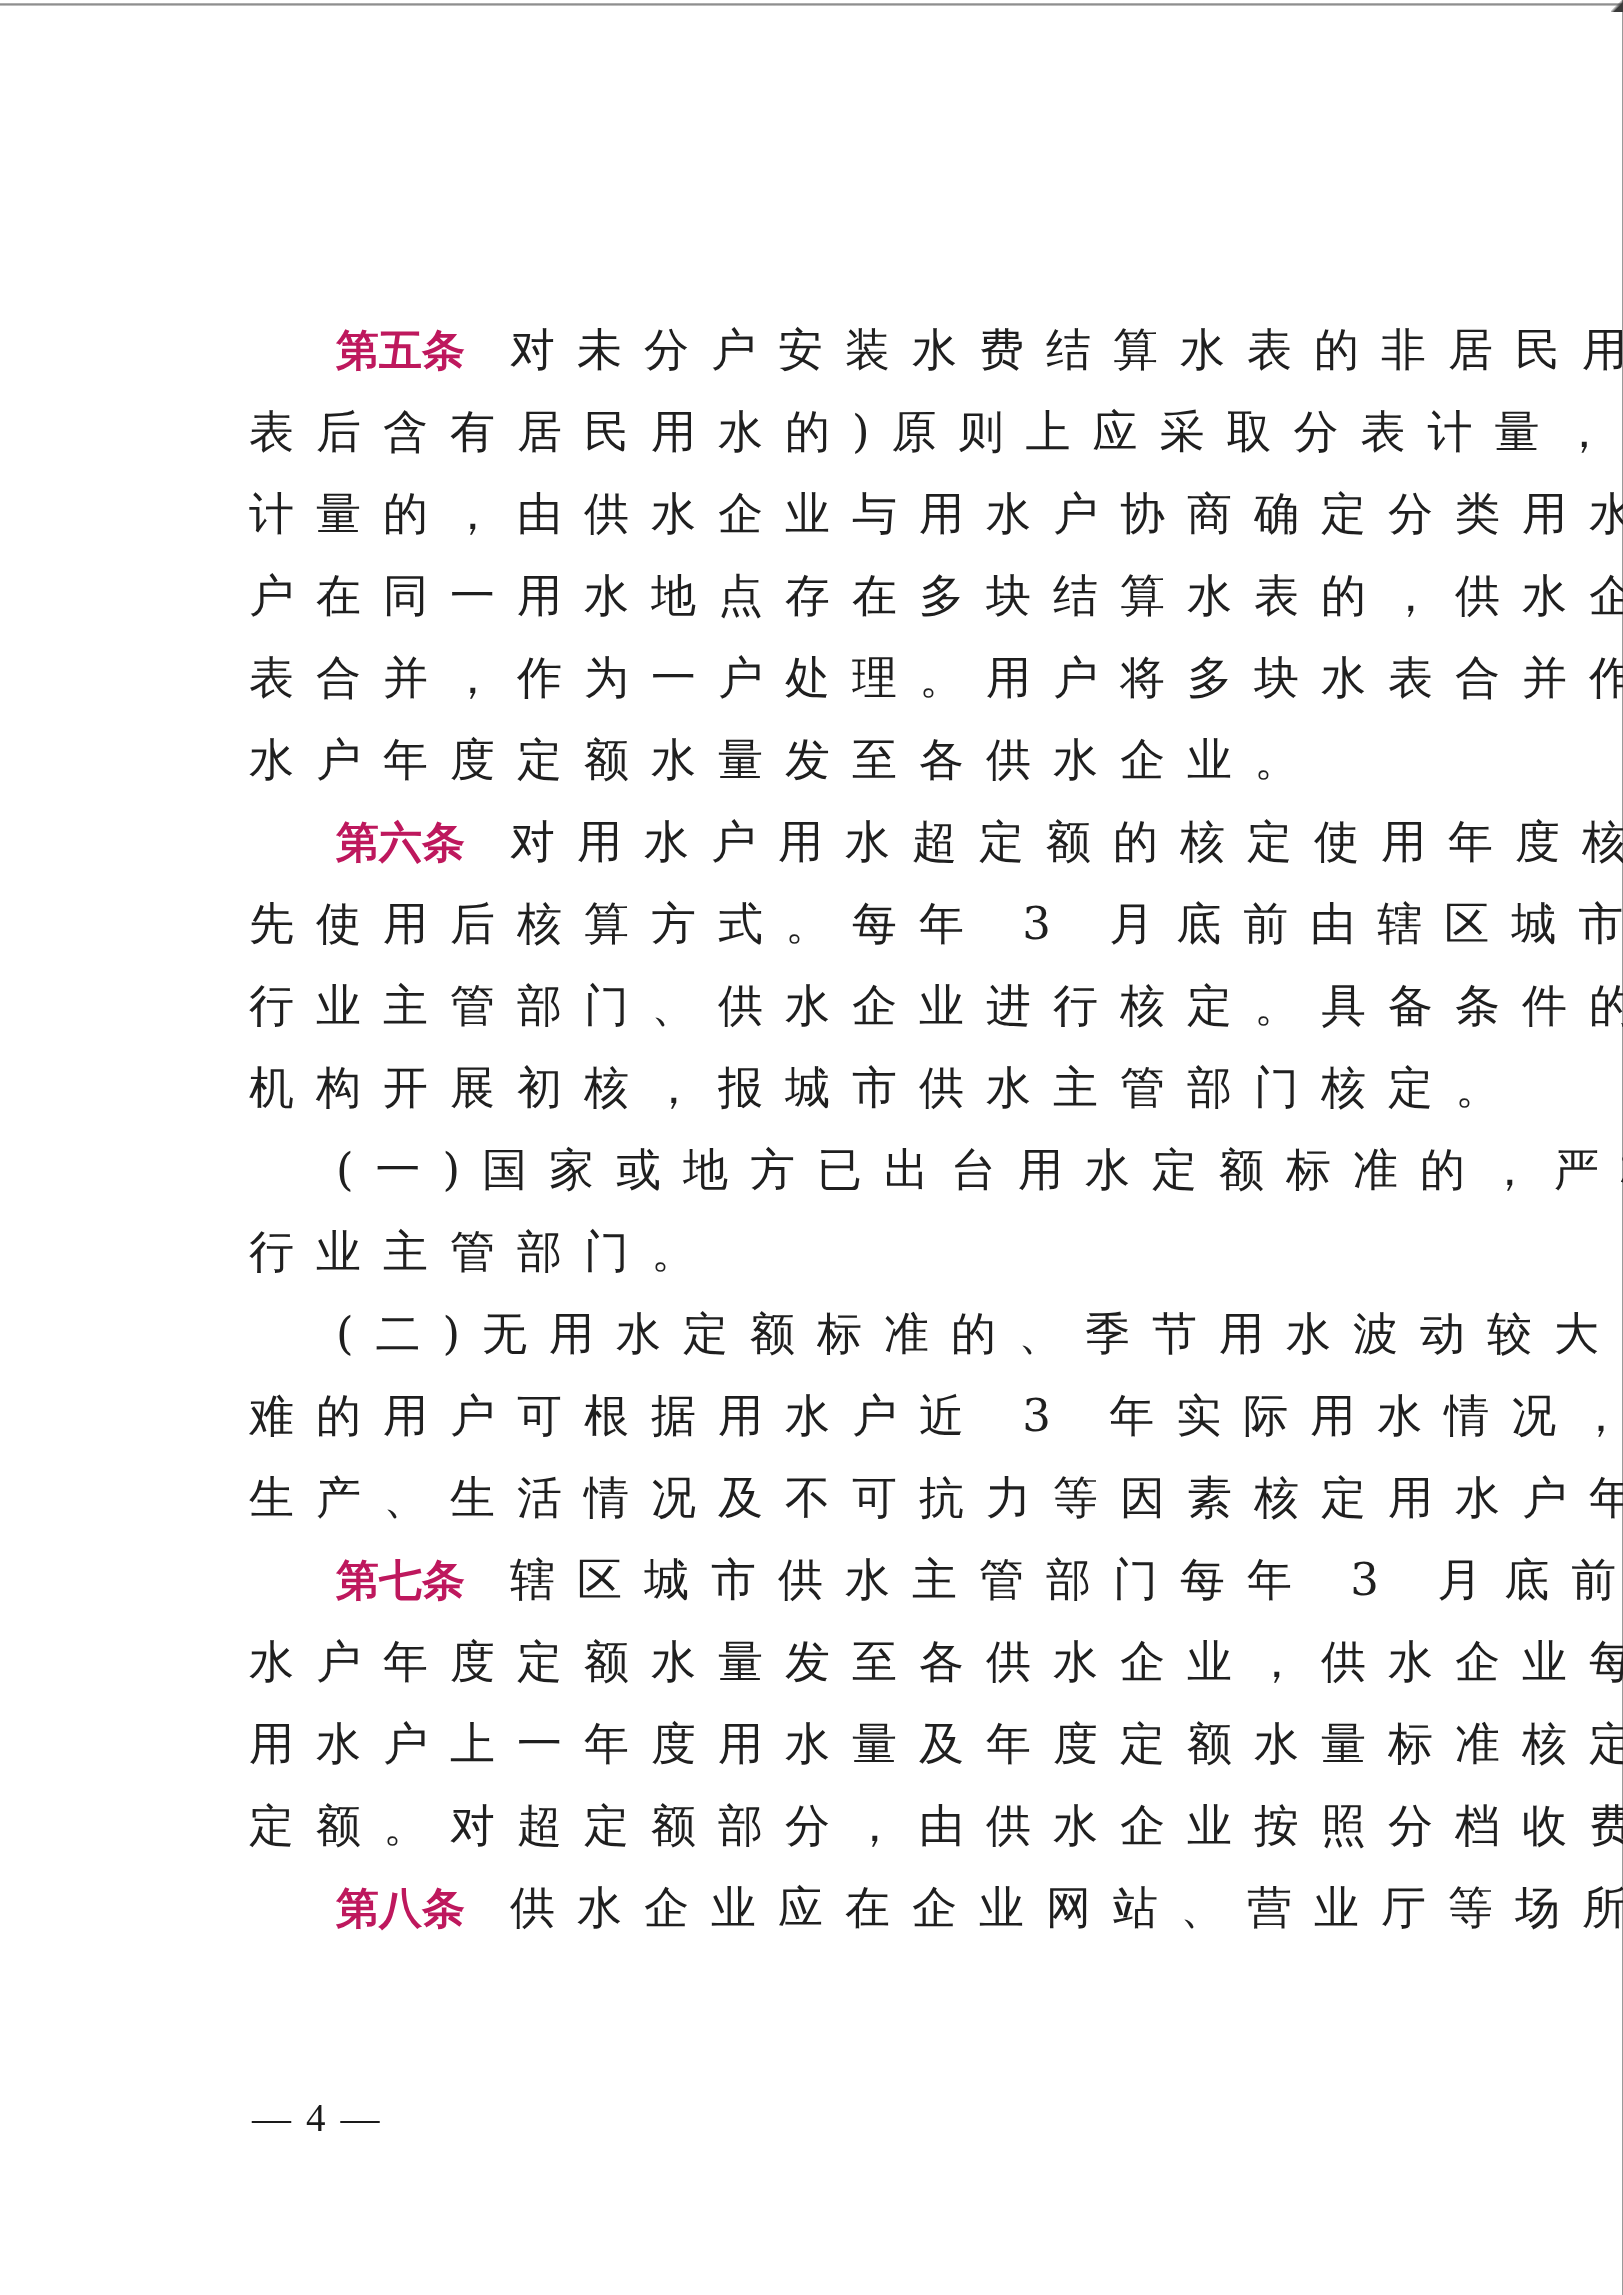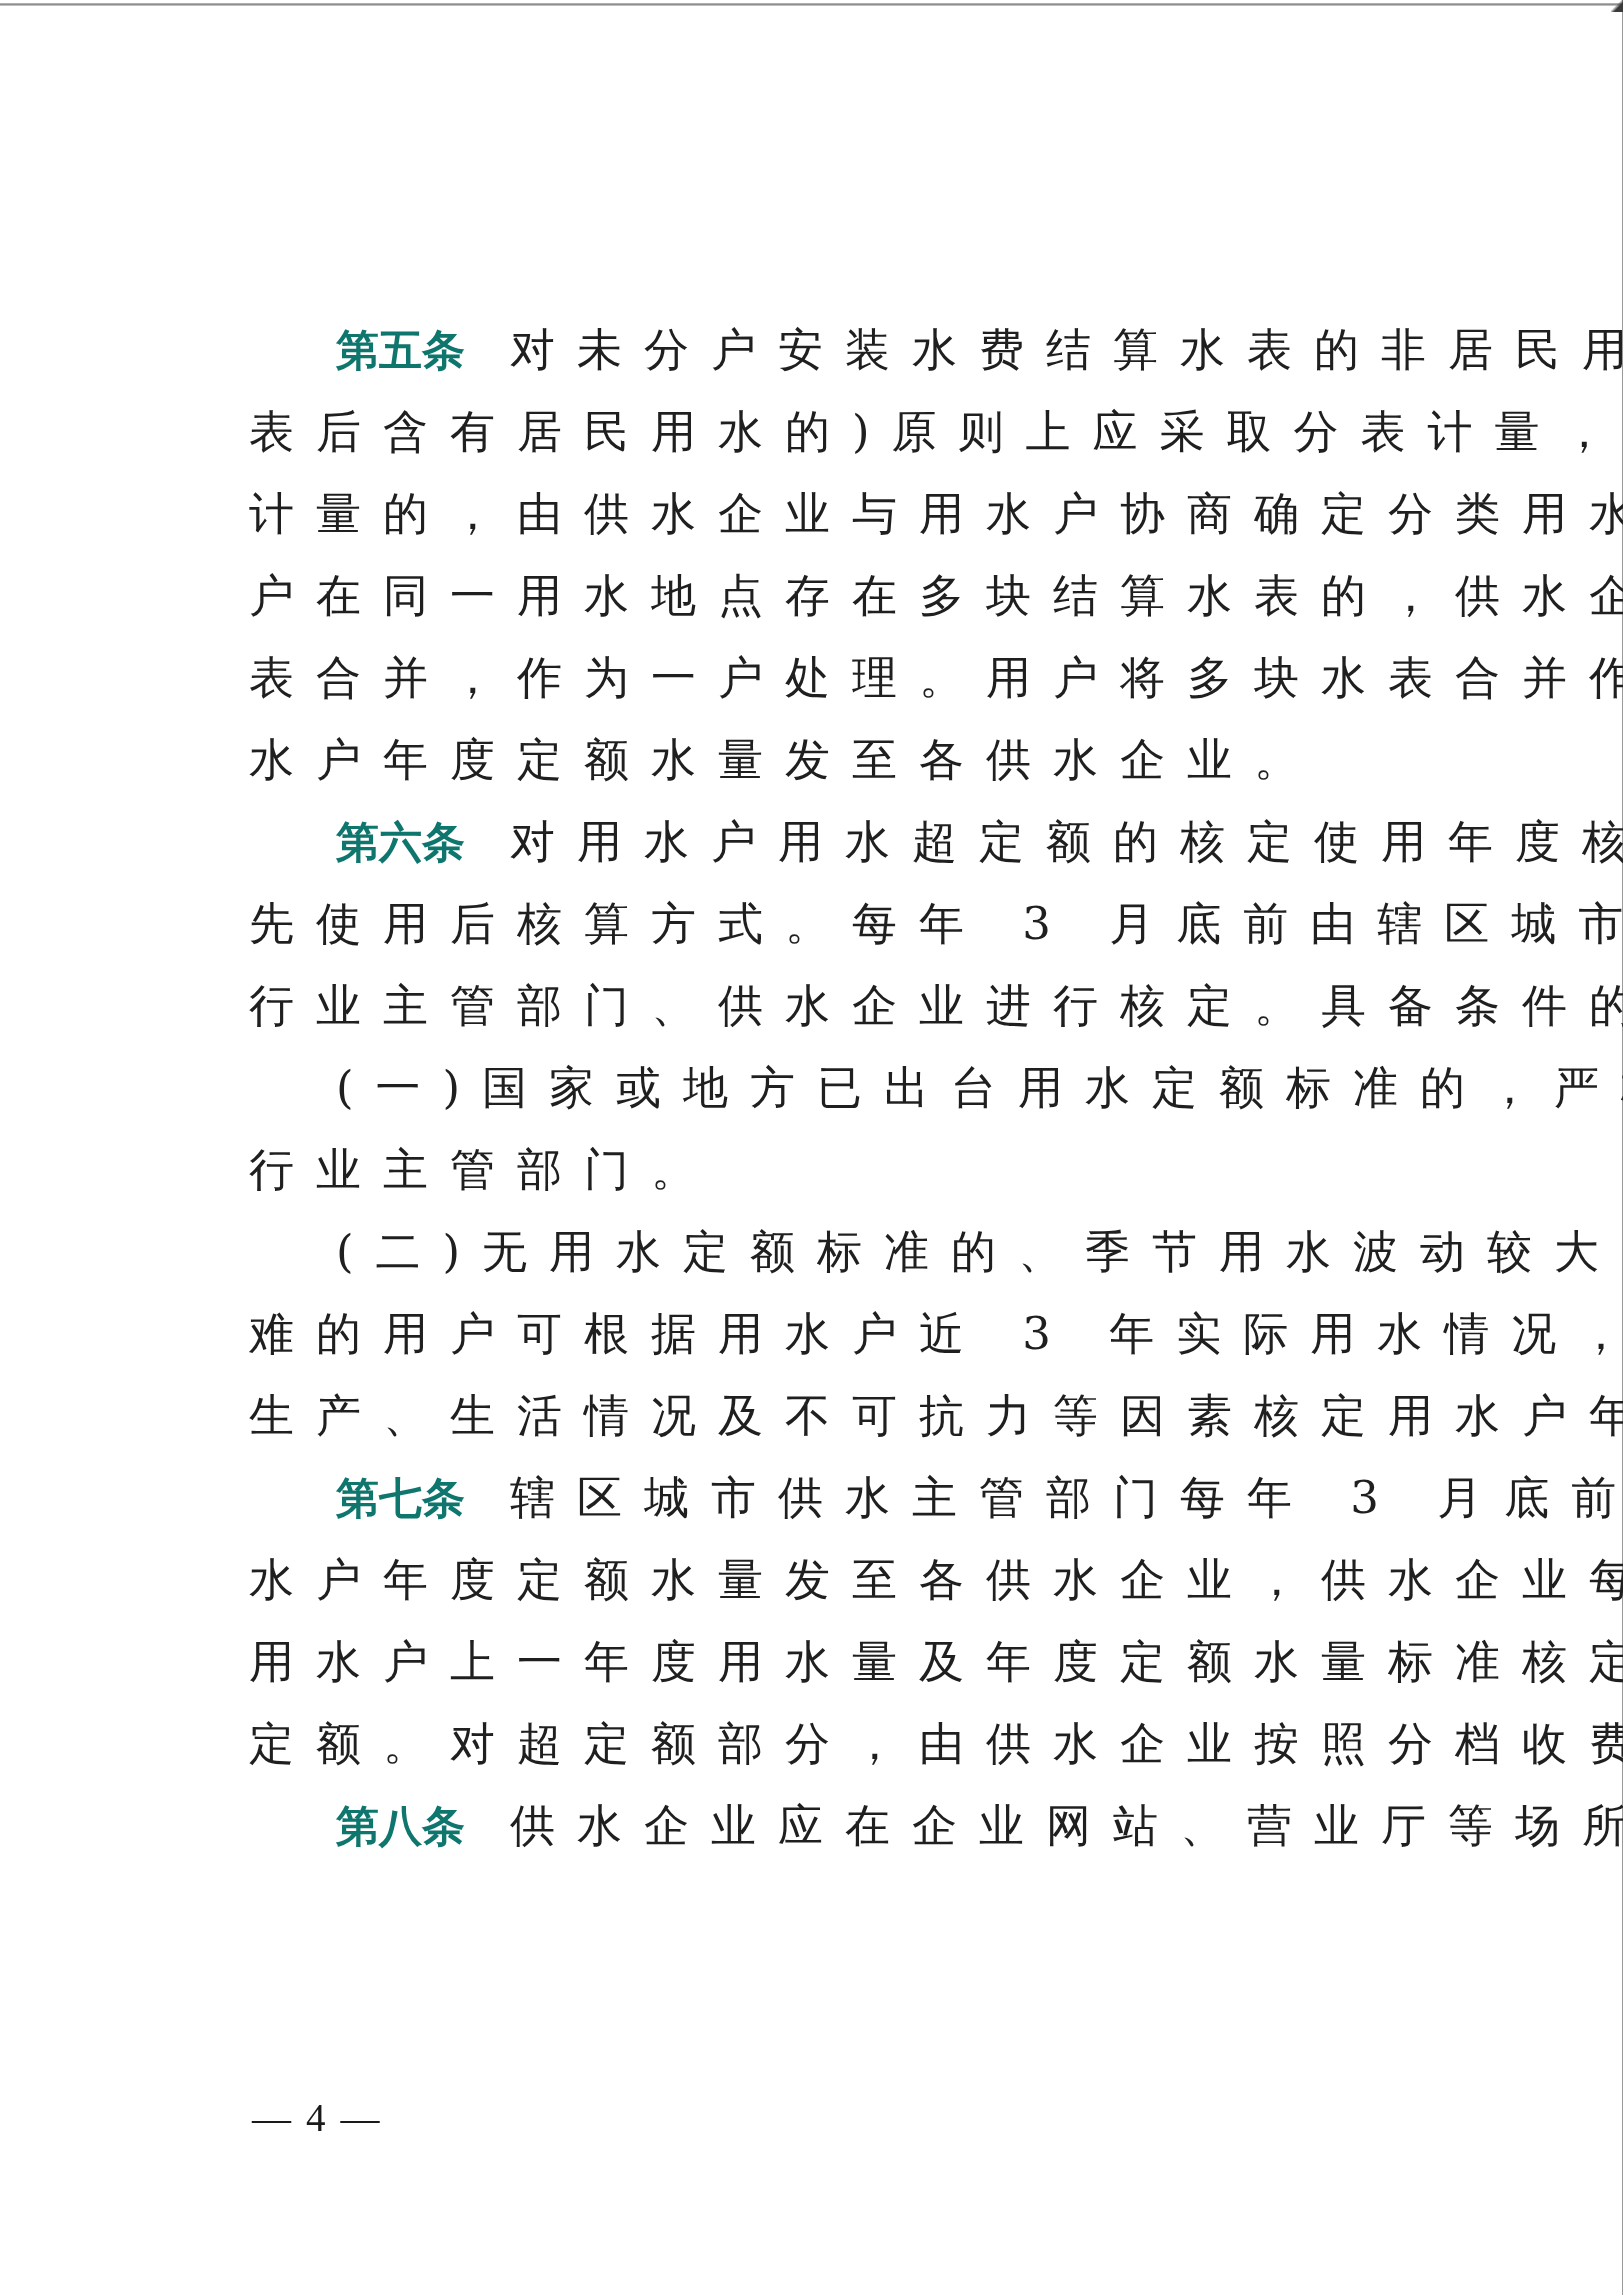--- a/index.html
+++ b/index.html
@@ -55,21 +55,21 @@
     .line.indent {
       padding-left: 87px;
     }
     .article-heading {
       font-family: "DejaVu Sans", "Liberation Sans", sans-serif;
       font-weight: bold;
       letter-spacing: 0;
       font-size: 43px;
       display: inline-block;
       width: 174px;
-      color: #0f766e;
+      color: #be185d;
     }
     .page-number {
       position: absolute;
       left: 252px;
       top: 2095px;
       height: 46px;
       line-height: 46px;
       font-size: 39px;
       font-family: "Liberation Serif", "DejaVu Serif", serif;
       color: #1a1a1a;
@@ -92,20 +92,21 @@
     <div class="line">计量的，由供水企业与用水户协商确定分类用水比例；同一用水</div>
     <div class="line">户在同一用水地点存在多块结算水表的，供水企业可以将多块水</div>
     <div class="line">表合并，作为一户处理。用户将多块水表合并作为一户处理的，</div>
     <div class="line">水户年度定额水量发至各供水企业。</div>
   </section>
 
   <section>
     <div class="line indent"><span class="article-heading">第六条</span><span>对用水户用水超定额的核定使用年度核算制，采用</span></div>
     <div class="line">先使用后核算方式。每年 3 月底前由辖区城市供水主管部门会同</div>
     <div class="line">行业主管部门、供水企业进行核定。具备条件的也可委托第三方</div>
+    <div class="line">机构开展初核，报城市供水主管部门核定。</div>
 
     <div>
       <div class="line indent">(一)国家或地方已出台用水定额标准的，严格按照用水定</div>
       <div class="line">行业主管部门。</div>
     </div>
 
     <div>
       <div class="line indent">(二)无用水定额标准的、季节用水波动较大、定额确定困</div>
       <div class="line">难的用户可根据用水户近 3 年实际用水情况，综合考虑用水户的</div>
       <div class="line">生产、生活情况及不可抗力等因素核定用水户年度定额水量。</div>

